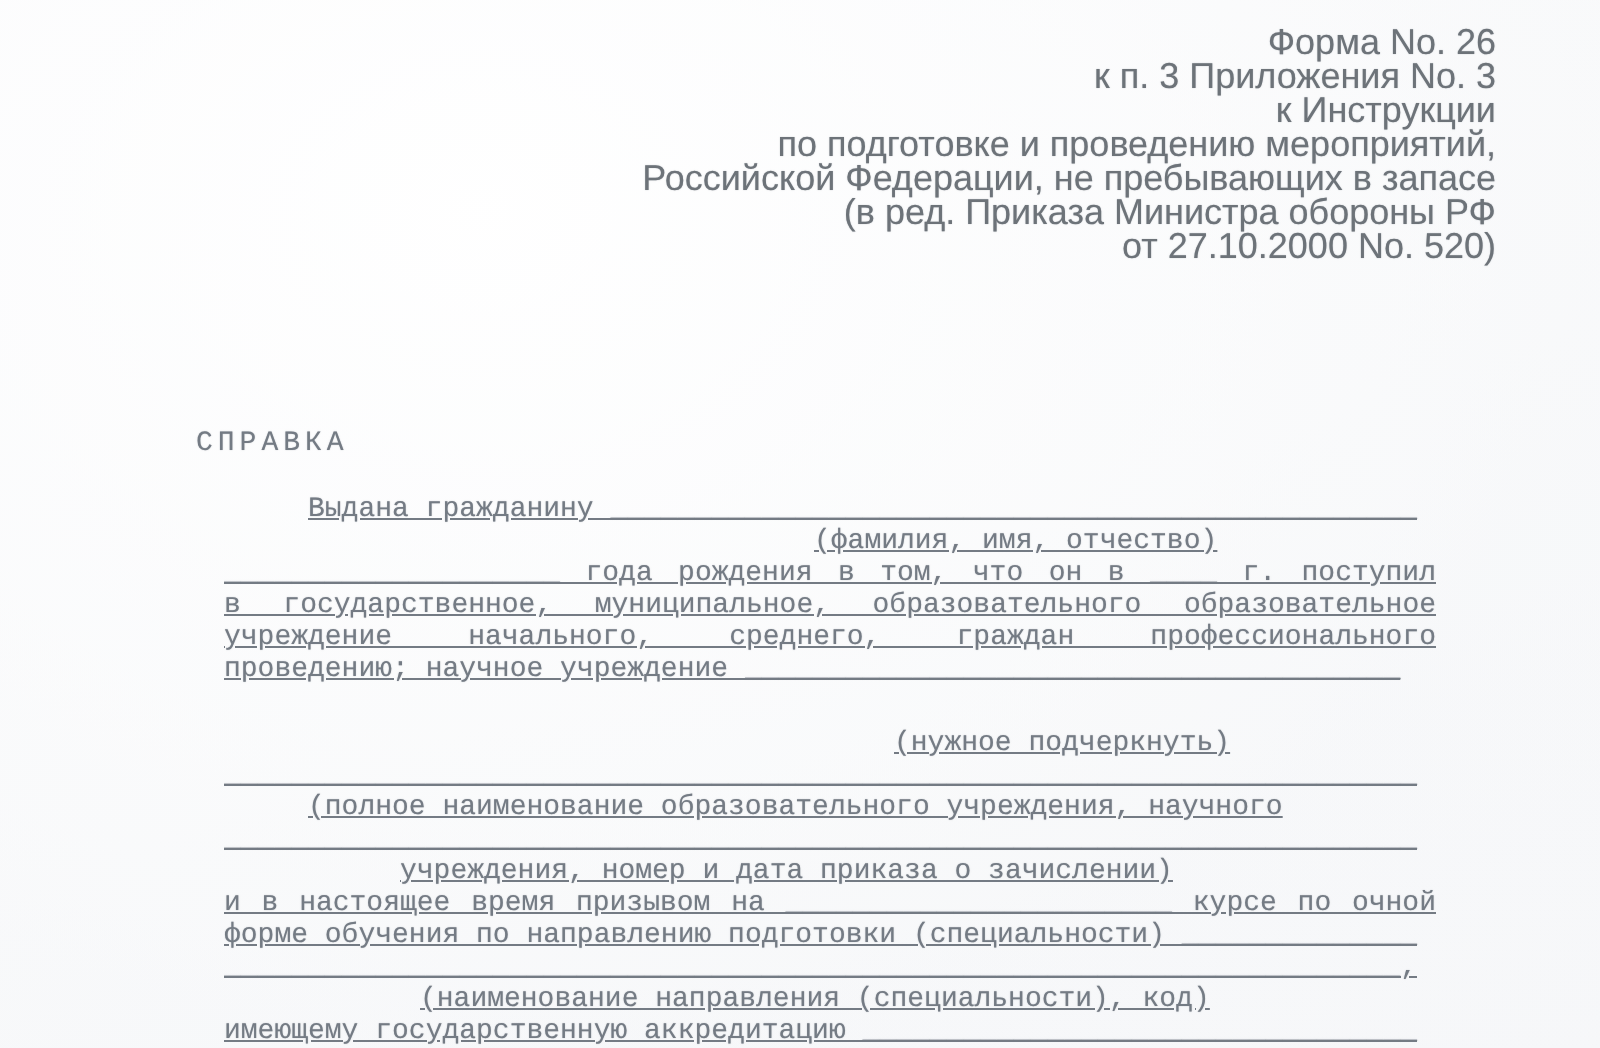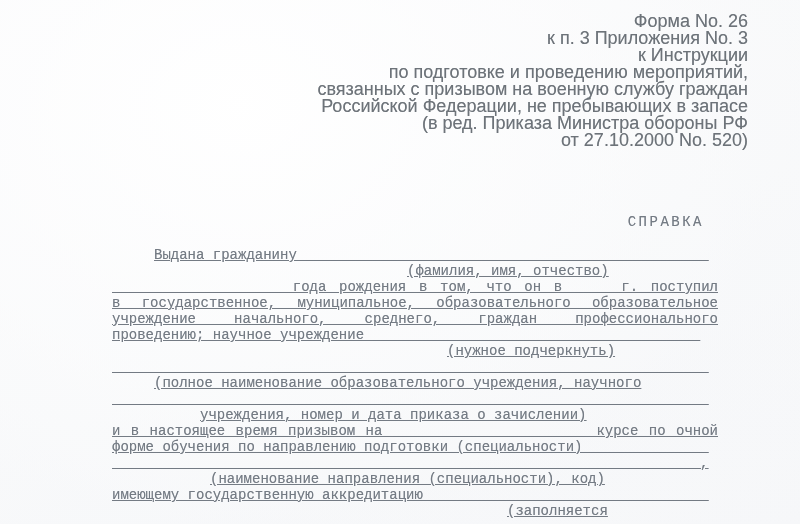--- a/index.html
+++ b/index.html
@@ -35,21 +35,21 @@
     color: var(--ink-header);
     white-space: nowrap;
   }
 
   
   .doc-title {
     position: absolute;
     top: 214px;
     left: 98px;
     width: 606px;
-    text-align: right;
+    text-align: left;
     font-size: 14px;
     letter-spacing: 2.5px;
     color: var(--ink);
   }
 
   
   .form-body {
     position: absolute;
     top: 247px;
     left: 112px;
@@ -61,39 +61,38 @@
   .ln {
     width: 606px;
     white-space: nowrap;
     overflow: hidden;
   }
   .j { text-align: justify; text-align-last: justify; white-space: normal; }
   .pad42  { padding-left: 42px; }
   .pad88  { padding-left: 88px; }
   .pad98  { padding-left: 98px; }
   .pad295 { padding-left: 295px; }
-  .pad335 { padding-left: 335px; }
+  .pad335 { padding-left: 335px; margin-top: 21px; }
   .pad395 { padding-left: 395px; }
 
   
   .form-header, .doc-title, .form-body {
     text-shadow: 0 0 0.6px rgba(122,129,138,0.55);
   }
 </style>
 </head>
 <body>
 
 <div class="scan-page">
 
   <div class="form-header">
     <div class="hl">Форма No. 26</div>
     <div class="hl">к п. 3 Приложения No. 3</div>
     <div class="hl">к Инструкции</div>
     <div class="hl">по подготовке и проведению мероприятий,</div>
-    <div class="hl">связанных с призывом на военную службу граждан</div>
     <div class="hl">Российской Федерации, не пребывающих в запасе</div>
     <div class="hl">(в ред. Приказа Министра обороны РФ</div>
     <div class="hl">от 27.10.2000 No. 520)</div>
   </div>
 
   <div class="doc-title">СПРАВКА</div>
 
   <div class="form-body">
     <div class="ln pad42">Выдана гражданину ________________________________________________</div>
     <div class="ln pad295">(фамилия, имя, отчество)</div>

